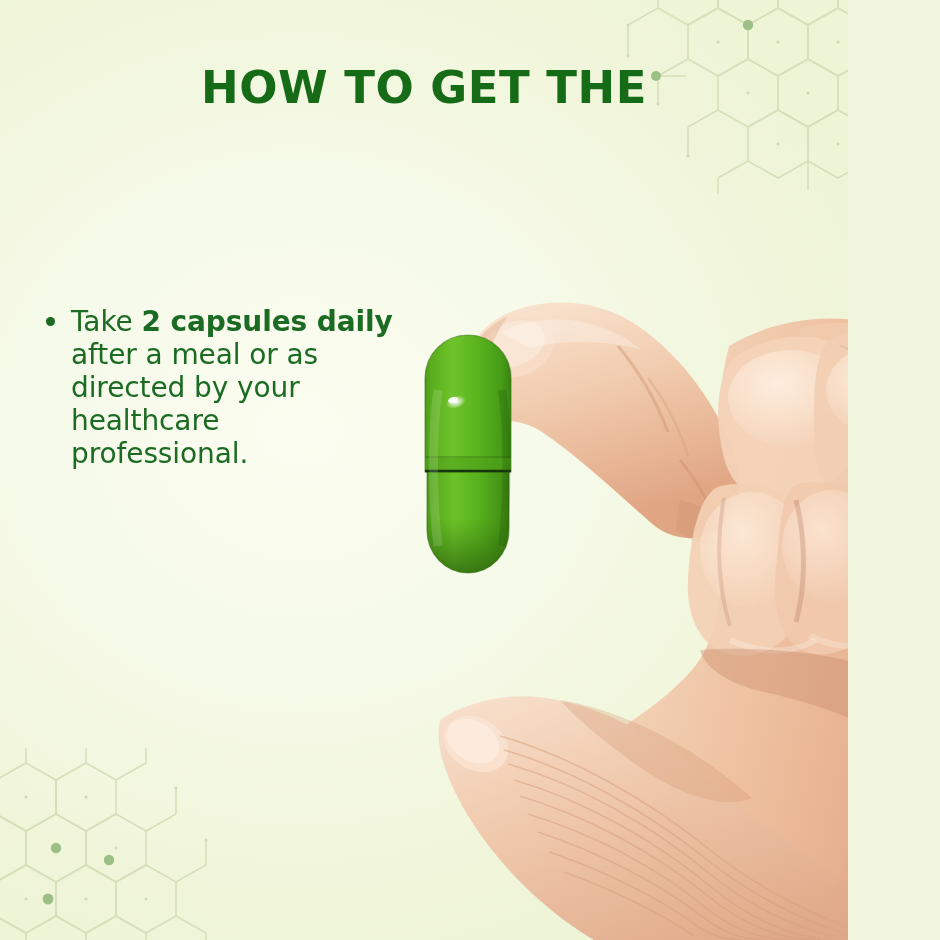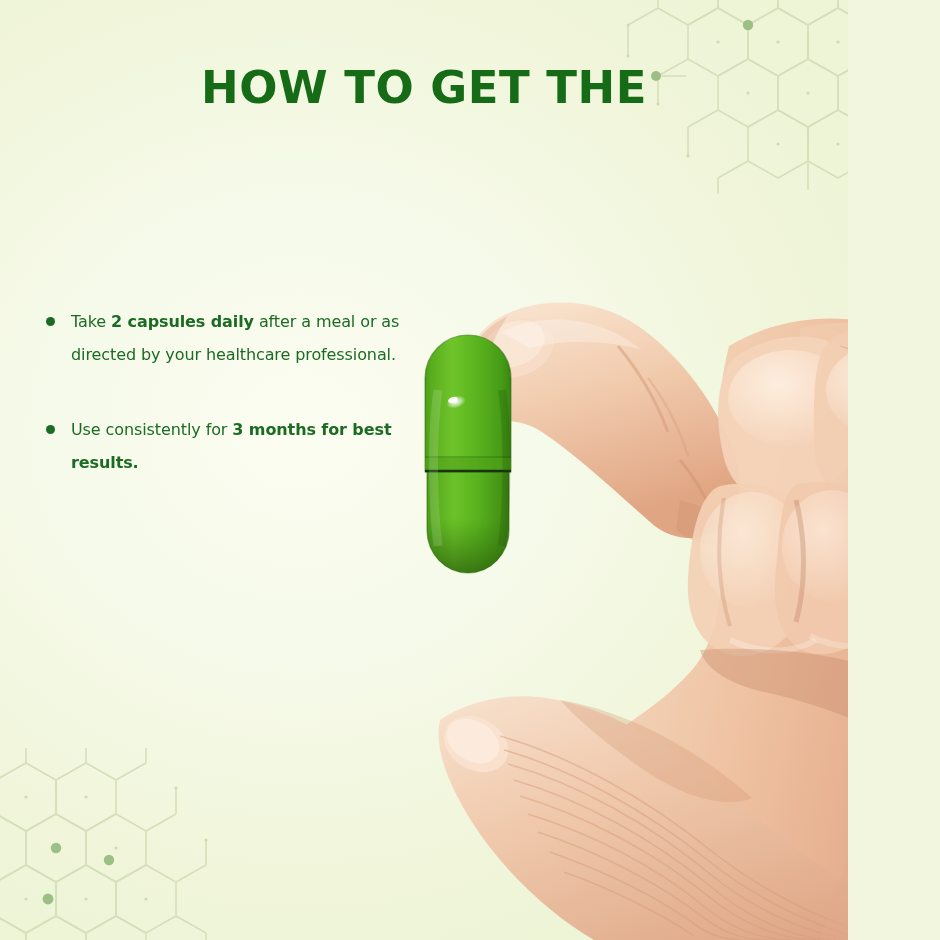--- a/index.html
+++ b/index.html
@@ -43,21 +43,21 @@
     padding-left:27px;
     margin-bottom:42px;
   }
   .bullet-dot{
     position:absolute;left:2px;top:12px;
     width:9px;height:9px;border-radius:50%;
     background:#1b6b23;
   }
   .bullet-text{
     font-family:"DejaVu Sans", sans-serif;
-    font-size:16px;
+    font-size:28px;
     line-height:33px;
     color:#1b6b23;
     letter-spacing:-0.1px;
   }
   .bullet-text b{font-weight:bold;}
 
   
   #photo{
     position:absolute;left:380px;top:250px;width:560px;height:690px;
   }
@@ -172,24 +172,20 @@
     <span class="title-line">HOW TO GET THE</span>
   </div>
 
   <div id="bullets">
 
     <div class="bullet-row">
       <span class="bullet-dot"></span>
       <div class="bullet-text"><span>Take </span><b>2 capsules daily</b><span> after a meal or as directed by your healthcare professional.</span></div>
     </div>
 
-    <div class="bullet-row">
-      <span class="bullet-dot"></span>
-      <div class="bullet-text"><span>Use consistently for </span><b>3 months for best results.</b><span></span></div>
-    </div>
 
   </div>
 
   <div id="photo">
     <svg viewBox="0 0 560 690" width="560" height="690" xmlns="http://www.w3.org/2000/svg">
       <defs>
 
         <linearGradient id="skinMain" x1="0" y1="0" x2="1" y2="0.4">
           <stop offset="0%" stop-color="#f7e0cb"></stop>
           <stop offset="28%" stop-color="#f3d2b6"></stop>

